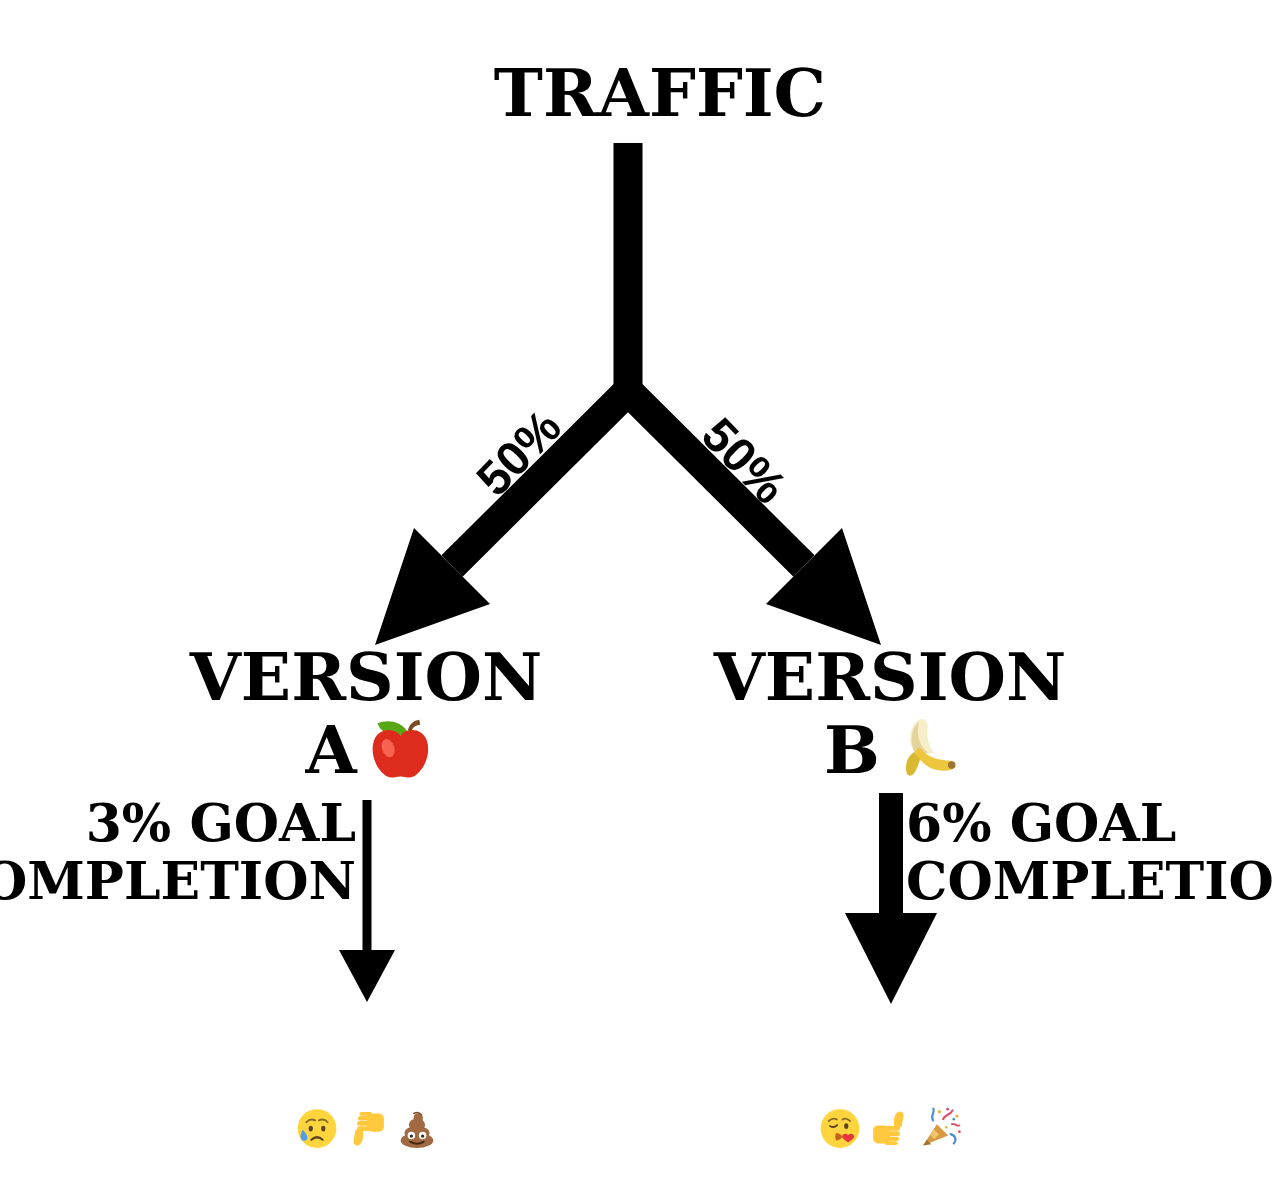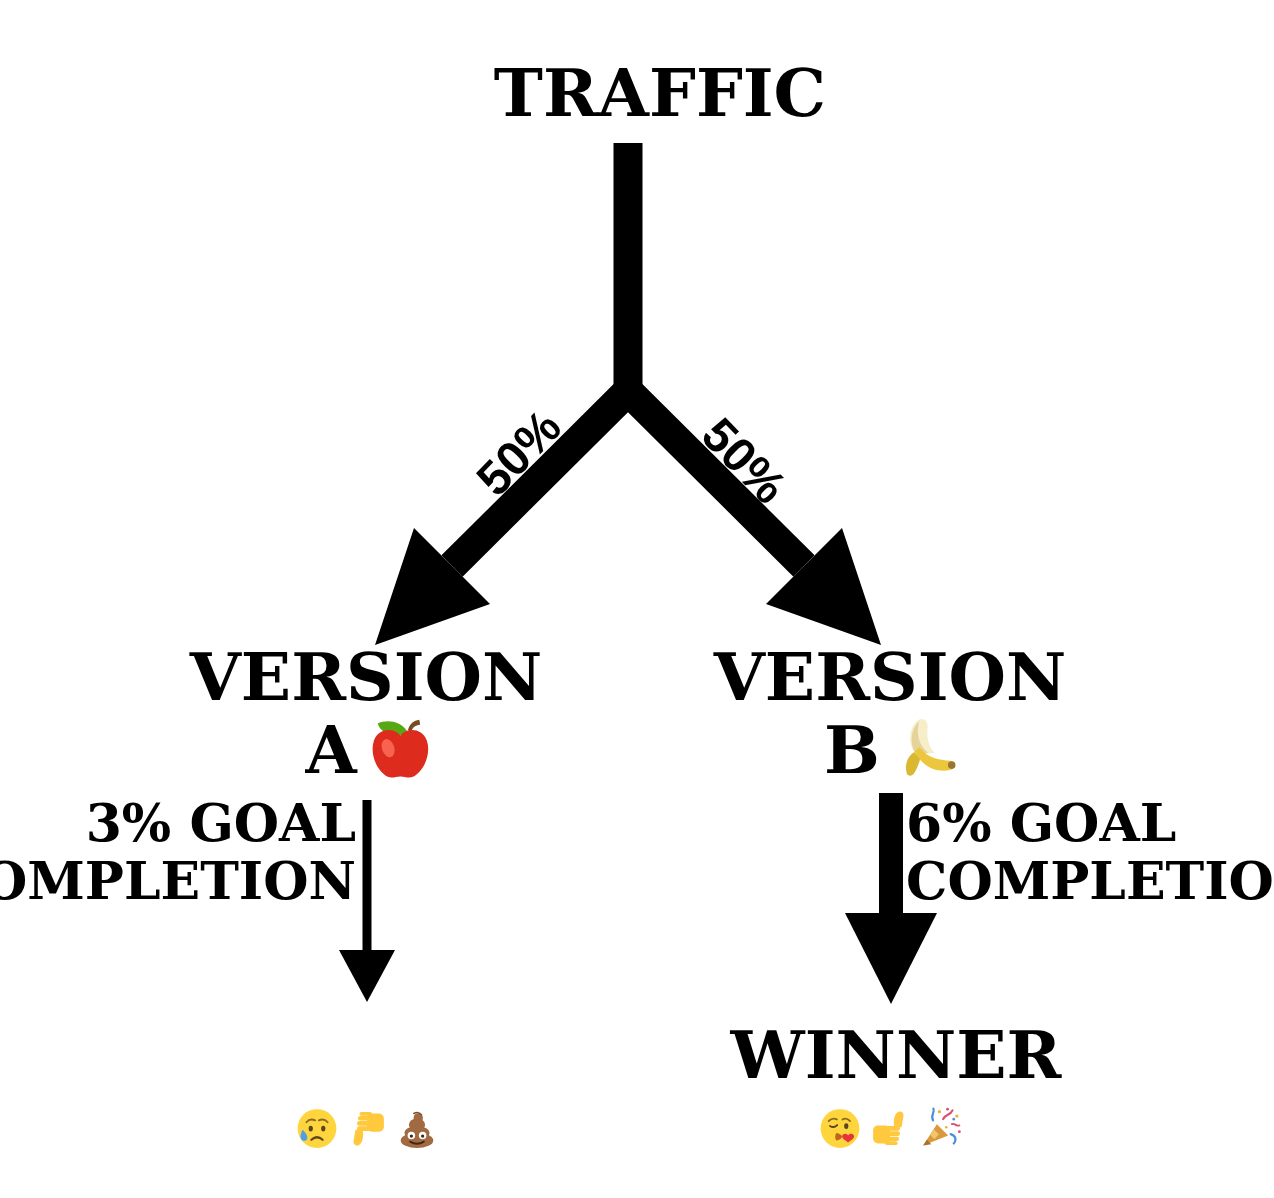--- a/index.html
+++ b/index.html
@@ -109,21 +109,20 @@
         <path d="M31 12 Q38 8 43 14" stroke="#7e4e2a" stroke-width="2.5" fill="none" stroke-linecap="round"></path>
         <circle cx="27" cy="47" r="6" fill="#ffffff"></circle>
         <circle cx="45" cy="47" r="6" fill="#ffffff"></circle>
         <circle cx="27" cy="48" r="2.6" fill="#3f2712"></circle>
         <circle cx="45" cy="48" r="2.6" fill="#3f2712"></circle>
         <path d="M25 57 Q36 64 47 57" stroke="#3f2712" stroke-width="3" fill="none" stroke-linecap="round"></path>
       </svg>
     </span>
   </div>
 
-  <div class="abs serif big cx" style="left:896px;top:1022px;">WINNER</div>
   <div class="abs erow cx" style="left:890px;top:1106px;">
     <span>
       <svg width="45" height="45" viewBox="0 0 72 72">
         <circle cx="36" cy="36" r="31" fill="#ffd53e"></circle>
         <path d="M18 24 Q24 18 31 21.5" stroke="#8a6a22" stroke-width="3" fill="none" stroke-linecap="round"></path>
         <path d="M52 24 Q46 18 40 21.5" stroke="#8a6a22" stroke-width="3" fill="none" stroke-linecap="round"></path>
         <path d="M20 32 Q26 36 31.5 30.5" stroke="#5b4420" stroke-width="3" fill="none" stroke-linecap="round"></path>
         <ellipse cx="46" cy="32" rx="3.4" ry="4.6" fill="#5b4420"></ellipse>
         <path d="M30 43 Q38.5 44.5 39.5 49 Q38.5 53.5 30 55 Q26.5 49 30 43 Z" fill="#c3641c"></path>
         <path d="M49 47 C51 43 58.5 43.5 58.5 48.5 C58.5 52.5 53.5 54.7 49 58.5 C44.5 54.7 39.5 52.5 39.5 48.5 C39.5 43.5 47 43 49 47 Z" fill="#e8323c"></path>

